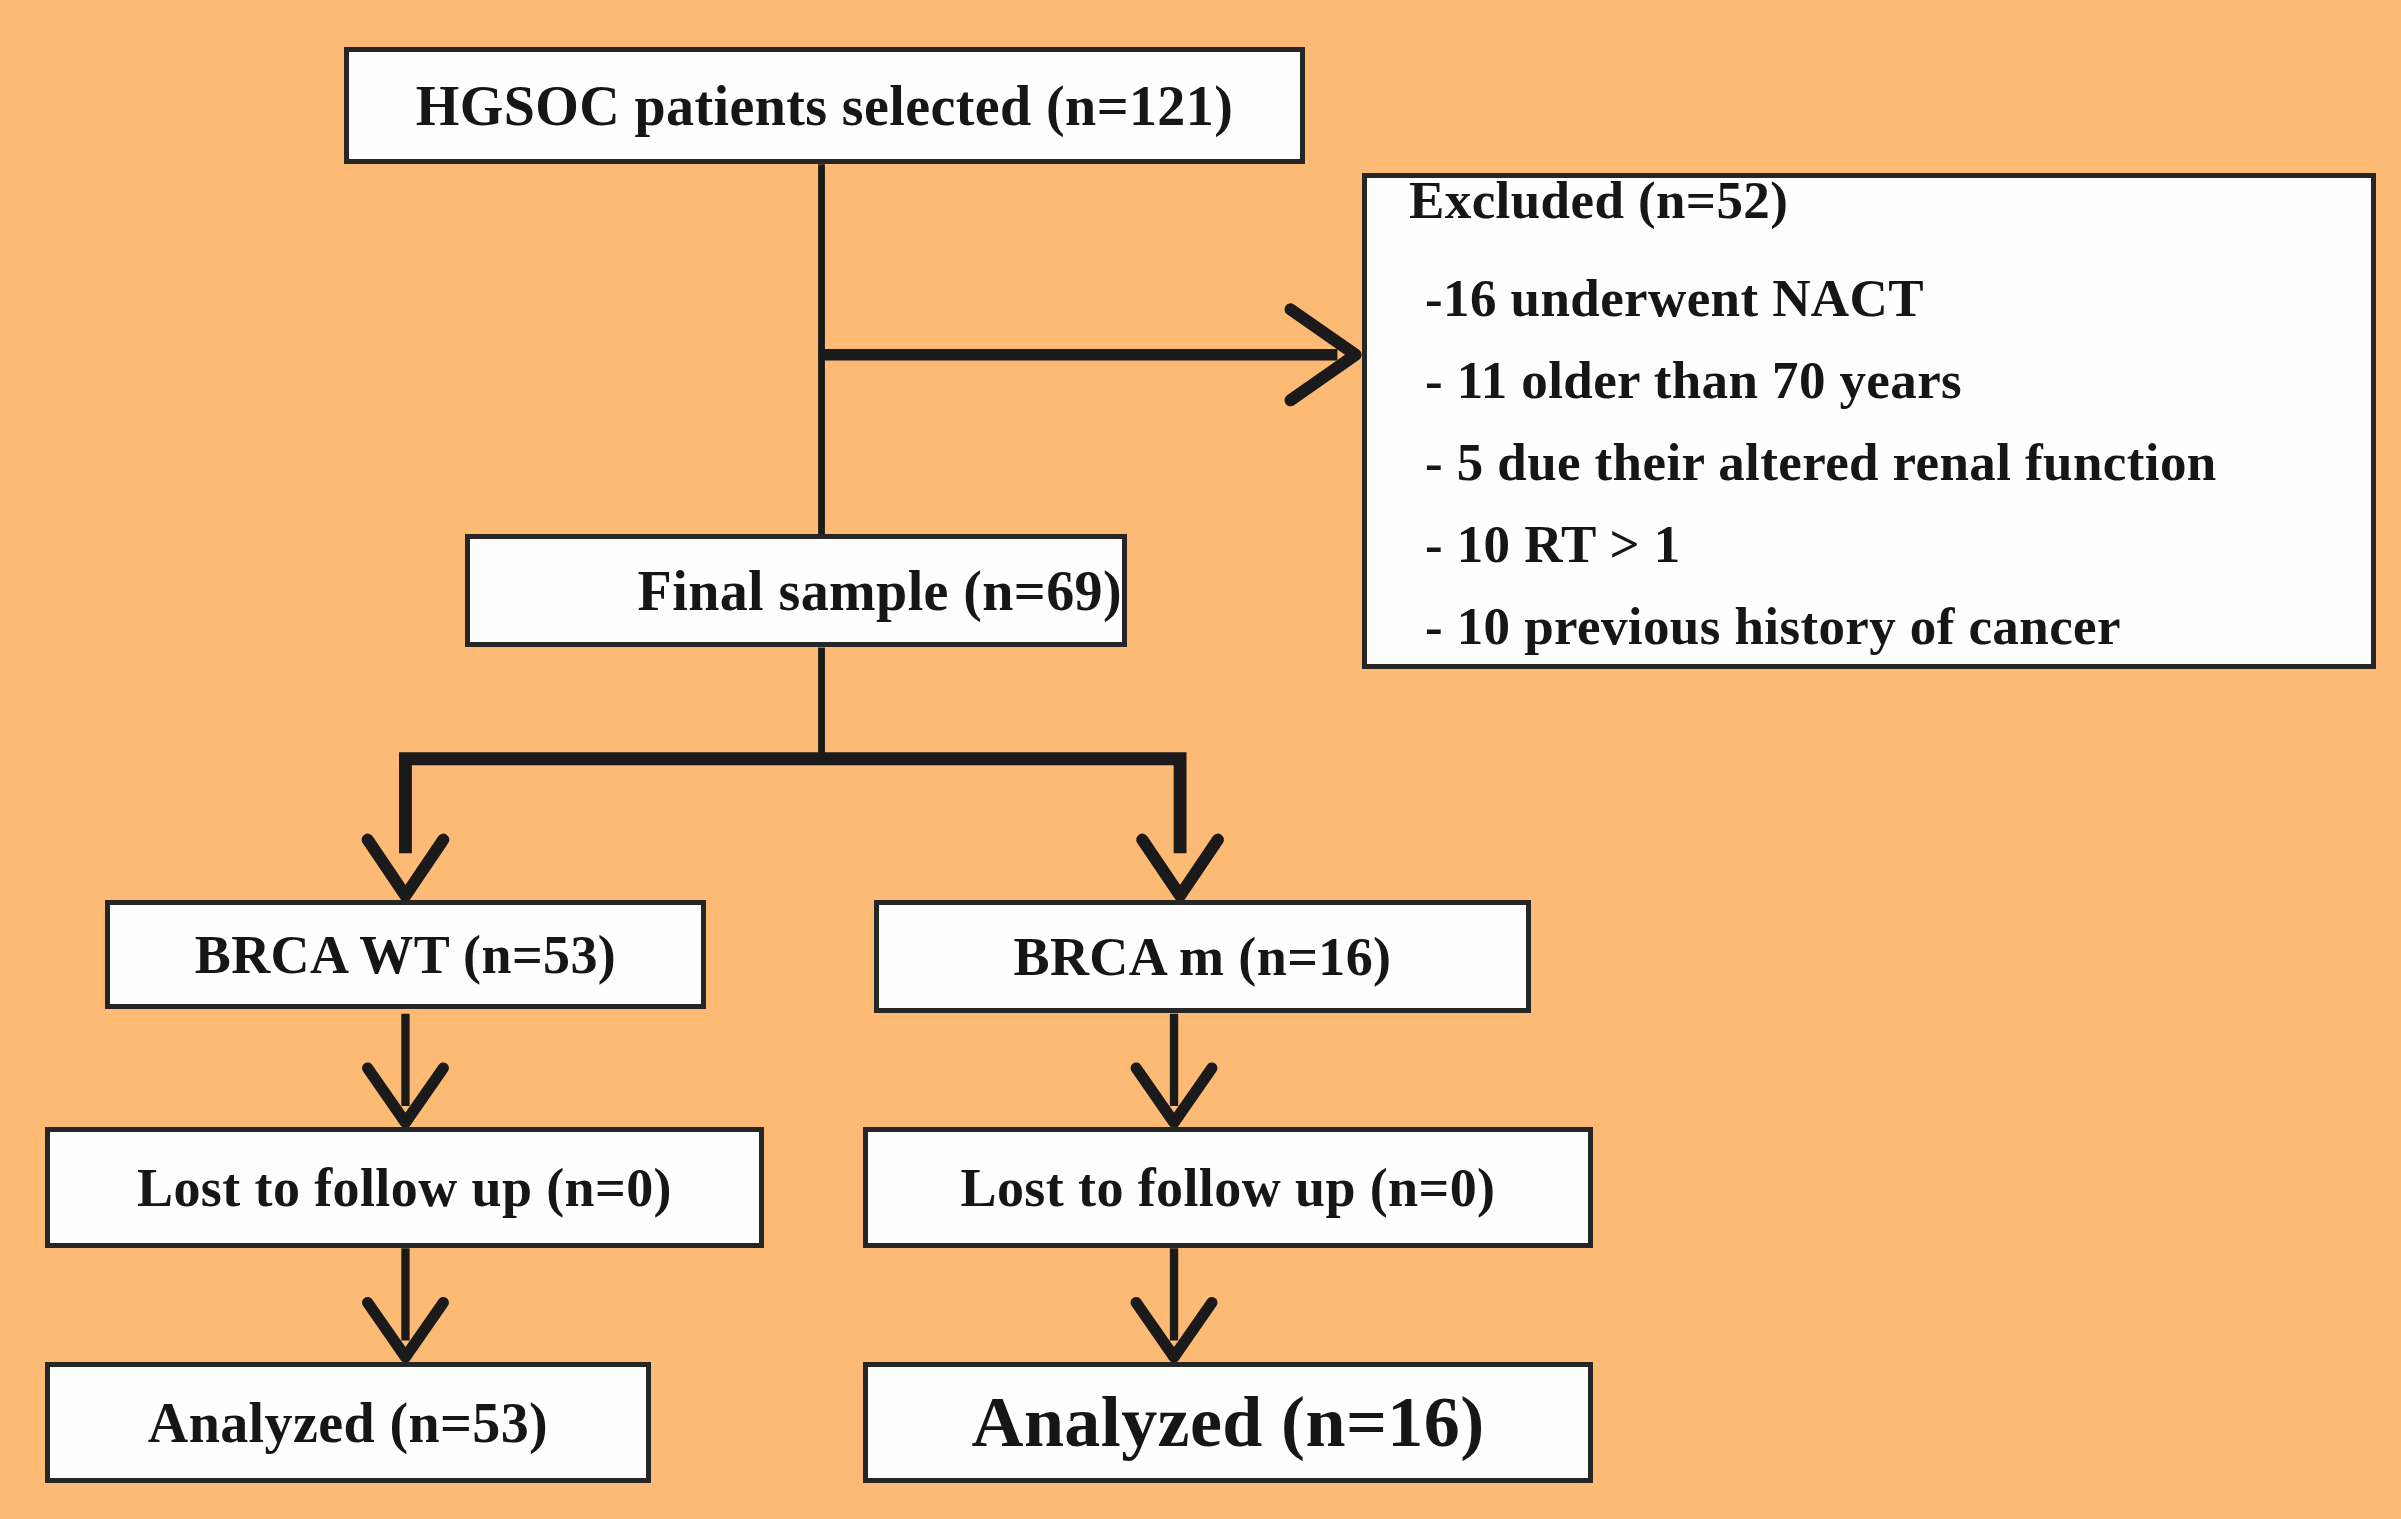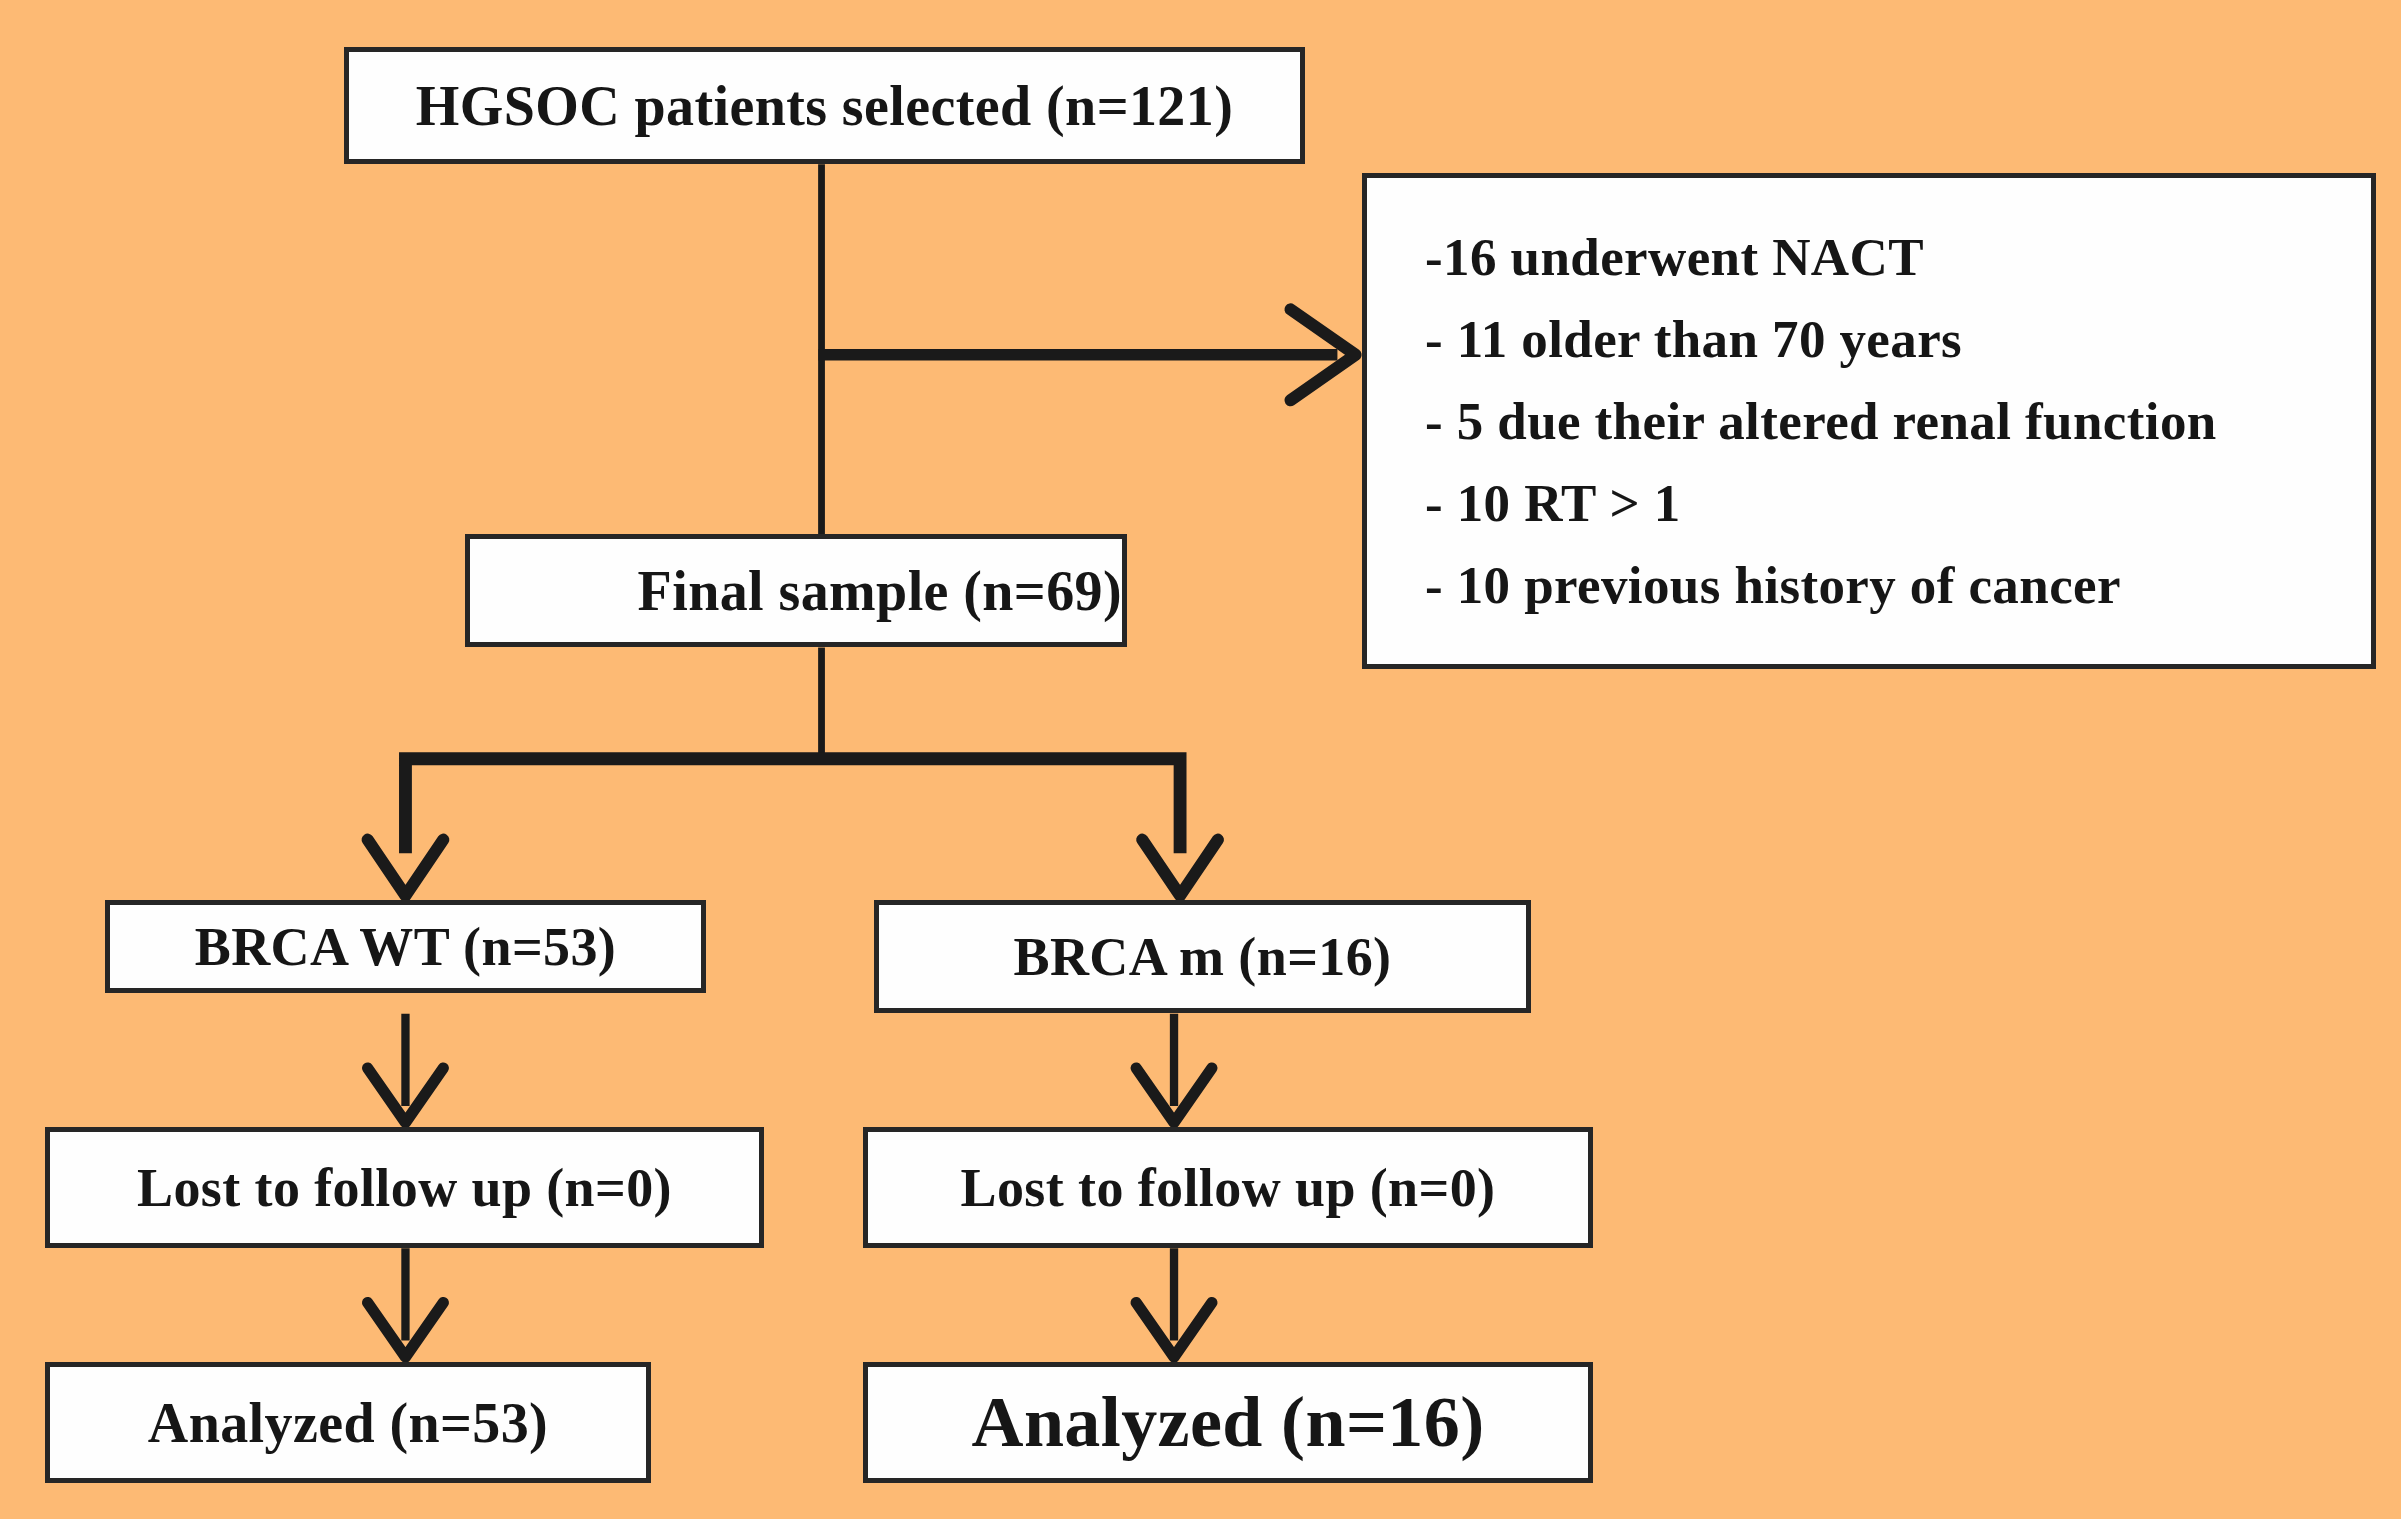--- a/index.html
+++ b/index.html
@@ -29,21 +29,21 @@
     background: #fefefe;
     display: flex;
     align-items: center;
     justify-content: center;
     text-align: center;
     font-weight: 700;
     letter-spacing: 0.4px;
   }
   .node-selected   { left: 344px;  top: 47px;   width: 961px; height: 117px; font-size: 56px; }
   .node-final      { left: 465px;  top: 534px;  width: 662px;  height: 113px; font-size: 56px; justify-content: flex-end; }
-  .node-brca-wt    { left: 105px;  top: 900px; width: 601px;  height: 93px; font-size: 54px; }
+  .node-brca-wt    { left: 105px;  top: 900px; width: 601px;  height: 109px; font-size: 54px; }
   .node-brca-m     { left: 874px; top: 900px; width: 657px;  height: 113px; font-size: 54px; }
   .node-lost-wt    { left: 45px;   top: 1127px; width: 719px;  height: 121px; font-size: 54px; }
   .node-lost-m     { left: 863px; top: 1127px; width: 730px;  height: 121px; font-size: 54px; }
   .node-analyzed-wt{ left: 45px;   top: 1362px; width: 606px;  height: 121px; font-size: 56px; }
   .node-analyzed-m { left: 863px; top: 1362px; width: 730px;  height: 121px; font-size: 72px; }
 
   .node-excluded {
     position: absolute;
     left: 1362px; top: 173px;
     width: 1014px; height: 496px;
@@ -98,20 +98,21 @@
 
     <line x1="1552" y1="1650" x2="1552" y2="1772" stroke="#1a1a1a" stroke-width="11"></line>
     <path d="M 1502 1722 L 1552 1794 L 1602 1722" fill="none" stroke="#1a1a1a" stroke-width="15" stroke-linecap="round" stroke-linejoin="round"></path>
   </svg>
 
   <div class="node node-selected">
     <span>HGSOC patients selected (n=121)</span>
   </div>
 
   <div class="node-excluded">
+    <div class="line">Excluded (n=52)</div>
     <ul>
       <li class="line">-16 underwent NACT</li>
       <li class="line">- 11 older than 70 years</li>
       <li class="line">- 5 due their altered renal function</li>
       <li class="line">- 10 RT &gt; 1</li>
       <li class="line">- 10 previous history of cancer</li>
     </ul>
   </div>
 
   <div class="node node-final">

